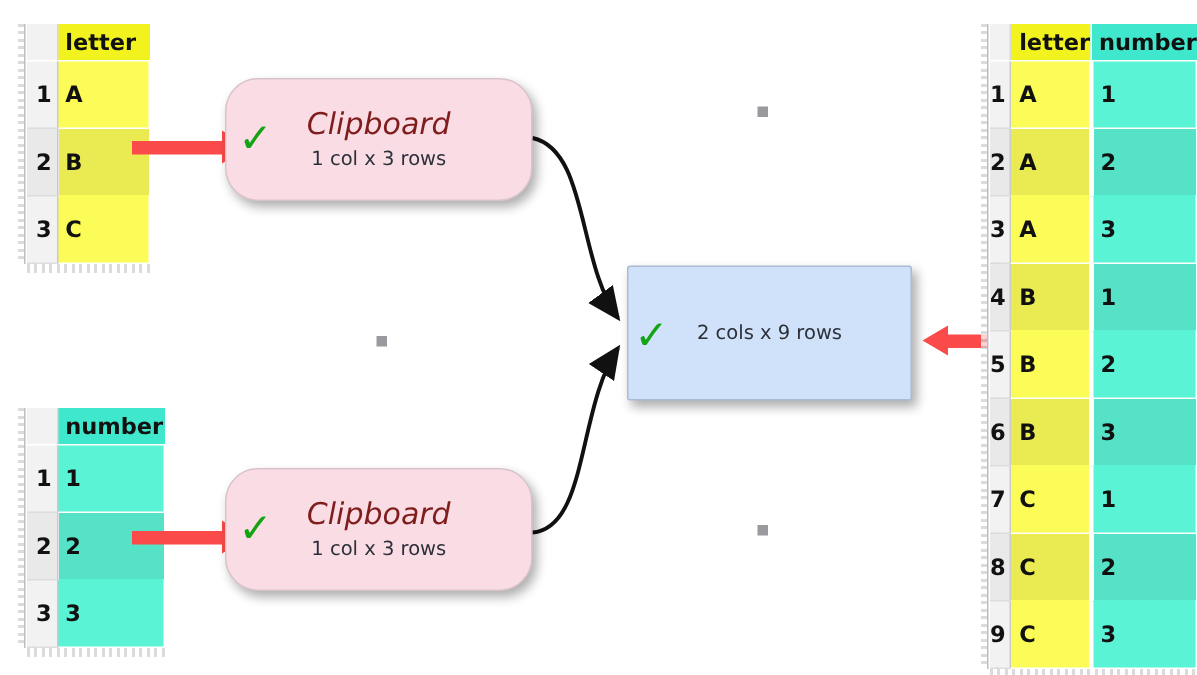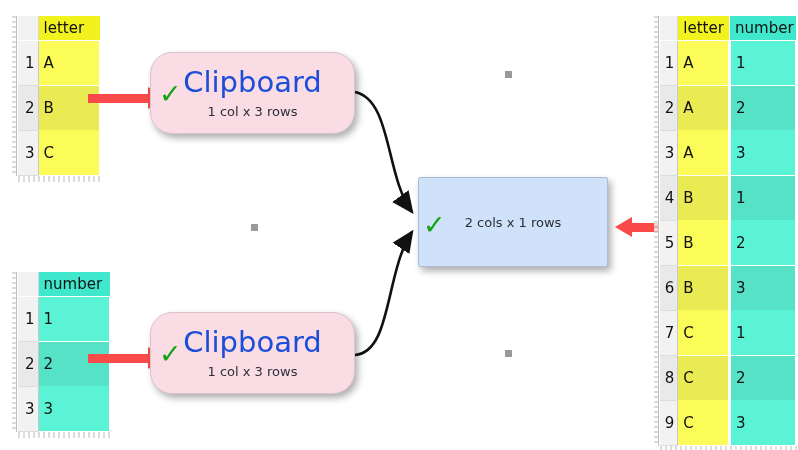--- a/index.html
+++ b/index.html
@@ -17,21 +17,21 @@
 
   
   #links{position:absolute;left:0;top:0;width:798px;height:450px;pointer-events:none;}
 
   
   .table{position:absolute;}
   .tbl-inner{position:relative;border-collapse:collapse;}
   .tbl-inner td,.tbl-inner th{
     padding:0;margin:0;
     font-size:15px;
-    font-weight:normal;
+    font-weight:bold;
     color:#111;
     vertical-align:middle;
     box-sizing:border-box;
   }
   .hdr{
     height:24px;
     text-align:left;
     padding-left:5px !important;
     border-right:1px solid #ffffff;
     border-bottom:1px solid #ffffff;
@@ -76,22 +76,23 @@
 
   
   .node{
     position:absolute;
     box-sizing:border-box;
     display:flex;flex-direction:column;
     align-items:center;justify-content:center;
     box-shadow:3px 4px 7px rgba(0,0,0,0.32);
   }
   .node .ttl{
-    font-size:29px;color:#1d4ed8;line-height:1.05;
+    font-size:20px;color:#7f1d1d;line-height:1.05;
     margin-bottom:6px;
+    font-style:italic;
   }
   .node .sub{font-size:13px;color:#2b2f38;}
   .node-clipboard{
     width:205px;height:82px;
     background:#fadce5;
     border:1px solid #d9c3cb;
     border-radius:22px;
   }
   .node-cross{
     width:190px;height:90px;
@@ -203,21 +204,21 @@
   </div>
 
   <div class="node node-clipboard" style="left:150px;top:312px;">
     <span class="tick">✓</span>
     <div class="ttl">Clipboard</div>
     <div class="sub">1 col x 3 rows</div>
   </div>
 
   <div class="node node-cross" style="left:418px;top:177px;">
     <span class="tick">✓</span>
-    <div class="sub">2 cols x 1 rows</div>
+    <div class="sub">2 cols x 9 rows</div>
   </div>
 
   <div class="redarrow" style="left:632px;top:223px;width:62px;"></div>
   <div class="redhead left" style="left:615px;top:217px;"></div>
 
   <div class="table" style="left:660px;top:16px;">
     <div class="ragged left"></div>
     <div class="scrollrail" style="left:-2px;"></div>
     <table class="tbl-inner">
       <tbody>

